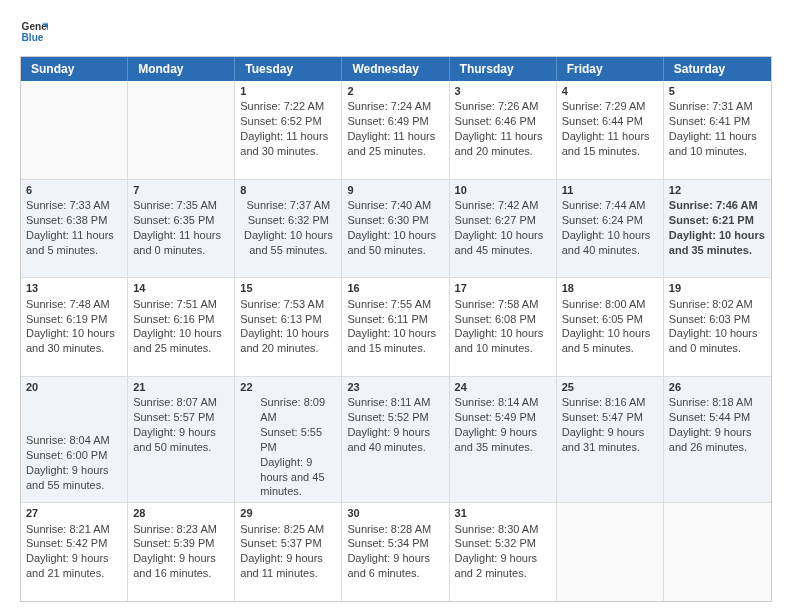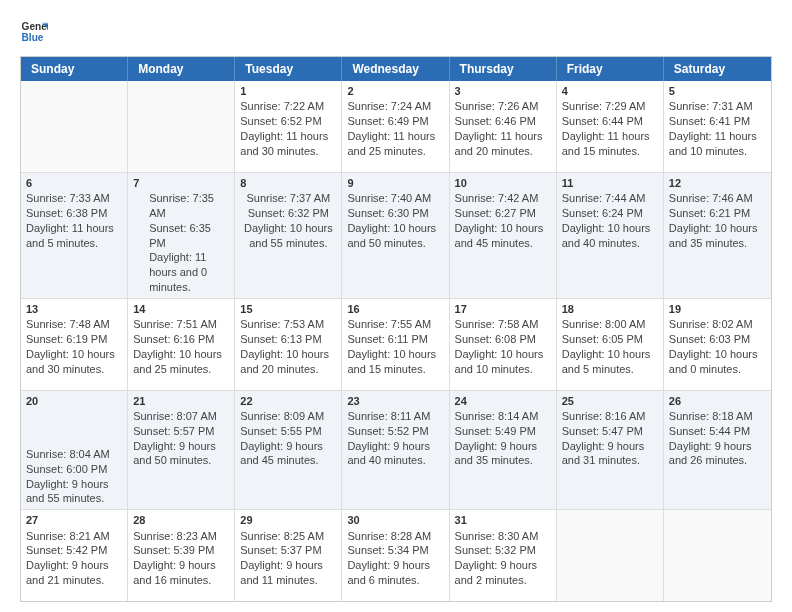--- a/index.html
+++ b/index.html
@@ -170,21 +170,21 @@
         </div>
         <div class="cal-row row-shaded">
           <div class="cal-cell">
             <div class="day-num">6</div>
             <div class="sun-info" style="white-space: pre-line;">Sunrise: 7:33 AM
 Sunset: 6:38 PM
 Daylight: 11 hours and 5 minutes.</div>
           </div>
           <div class="cal-cell">
             <div class="day-num">7</div>
-            <div class="sun-info" style="white-space: pre-line; margin-left: 16px;">Sunrise: 7:35 AM
+            <div class="sun-info" style="white-space: pre-line;">Sunrise: 7:35 AM
 Sunset: 6:35 PM
 Daylight: 11 hours and 0 minutes.</div>
           </div>
           <div class="cal-cell">
             <div class="day-num">8</div>
             <div class="sun-info" style="white-space: pre-line; text-align: center;">Sunrise: 7:37 AM
 Sunset: 6:32 PM
 Daylight: 10 hours and 55 minutes.</div>
           </div>
           <div class="cal-cell">
@@ -200,21 +200,21 @@
 Daylight: 10 hours and 45 minutes.</div>
           </div>
           <div class="cal-cell">
             <div class="day-num">11</div>
             <div class="sun-info" style="white-space: pre-line;">Sunrise: 7:44 AM
 Sunset: 6:24 PM
 Daylight: 10 hours and 40 minutes.</div>
           </div>
           <div class="cal-cell">
             <div class="day-num">12</div>
-            <div class="sun-info" style="white-space: pre-line;">Sunrise: 7:46 AM
+            <div class="sun-info" style="white-space: pre-line; font-weight: bold;">Sunrise: 7:46 AM
 Sunset: 6:21 PM
 Daylight: 10 hours and 35 minutes.</div>
           </div>
         </div>
         <div class="cal-row">
           <div class="cal-cell">
             <div class="day-num">13</div>
             <div class="sun-info" style="white-space: pre-line;">Sunrise: 7:48 AM
 Sunset: 6:19 PM
 Daylight: 10 hours and 30 minutes.</div>
@@ -264,21 +264,21 @@
 Daylight: 9 hours and 55 minutes.</div>
           </div>
           <div class="cal-cell">
             <div class="day-num">21</div>
             <div class="sun-info" style="white-space: pre-line;">Sunrise: 8:07 AM
 Sunset: 5:57 PM
 Daylight: 9 hours and 50 minutes.</div>
           </div>
           <div class="cal-cell">
             <div class="day-num">22</div>
-            <div class="sun-info" style="white-space: pre-line;">Sunrise: 8:09 AM
+            <div class="sun-info" style="white-space: pre-line; margin-left: 20px;">Sunrise: 8:09 AM
 Sunset: 5:55 PM
 Daylight: 9 hours and 45 minutes.</div>
           </div>
           <div class="cal-cell">
             <div class="day-num">23</div>
             <div class="sun-info" style="white-space: pre-line;">Sunrise: 8:11 AM
 Sunset: 5:52 PM
 Daylight: 9 hours and 40 minutes.</div>
           </div>
           <div class="cal-cell">

